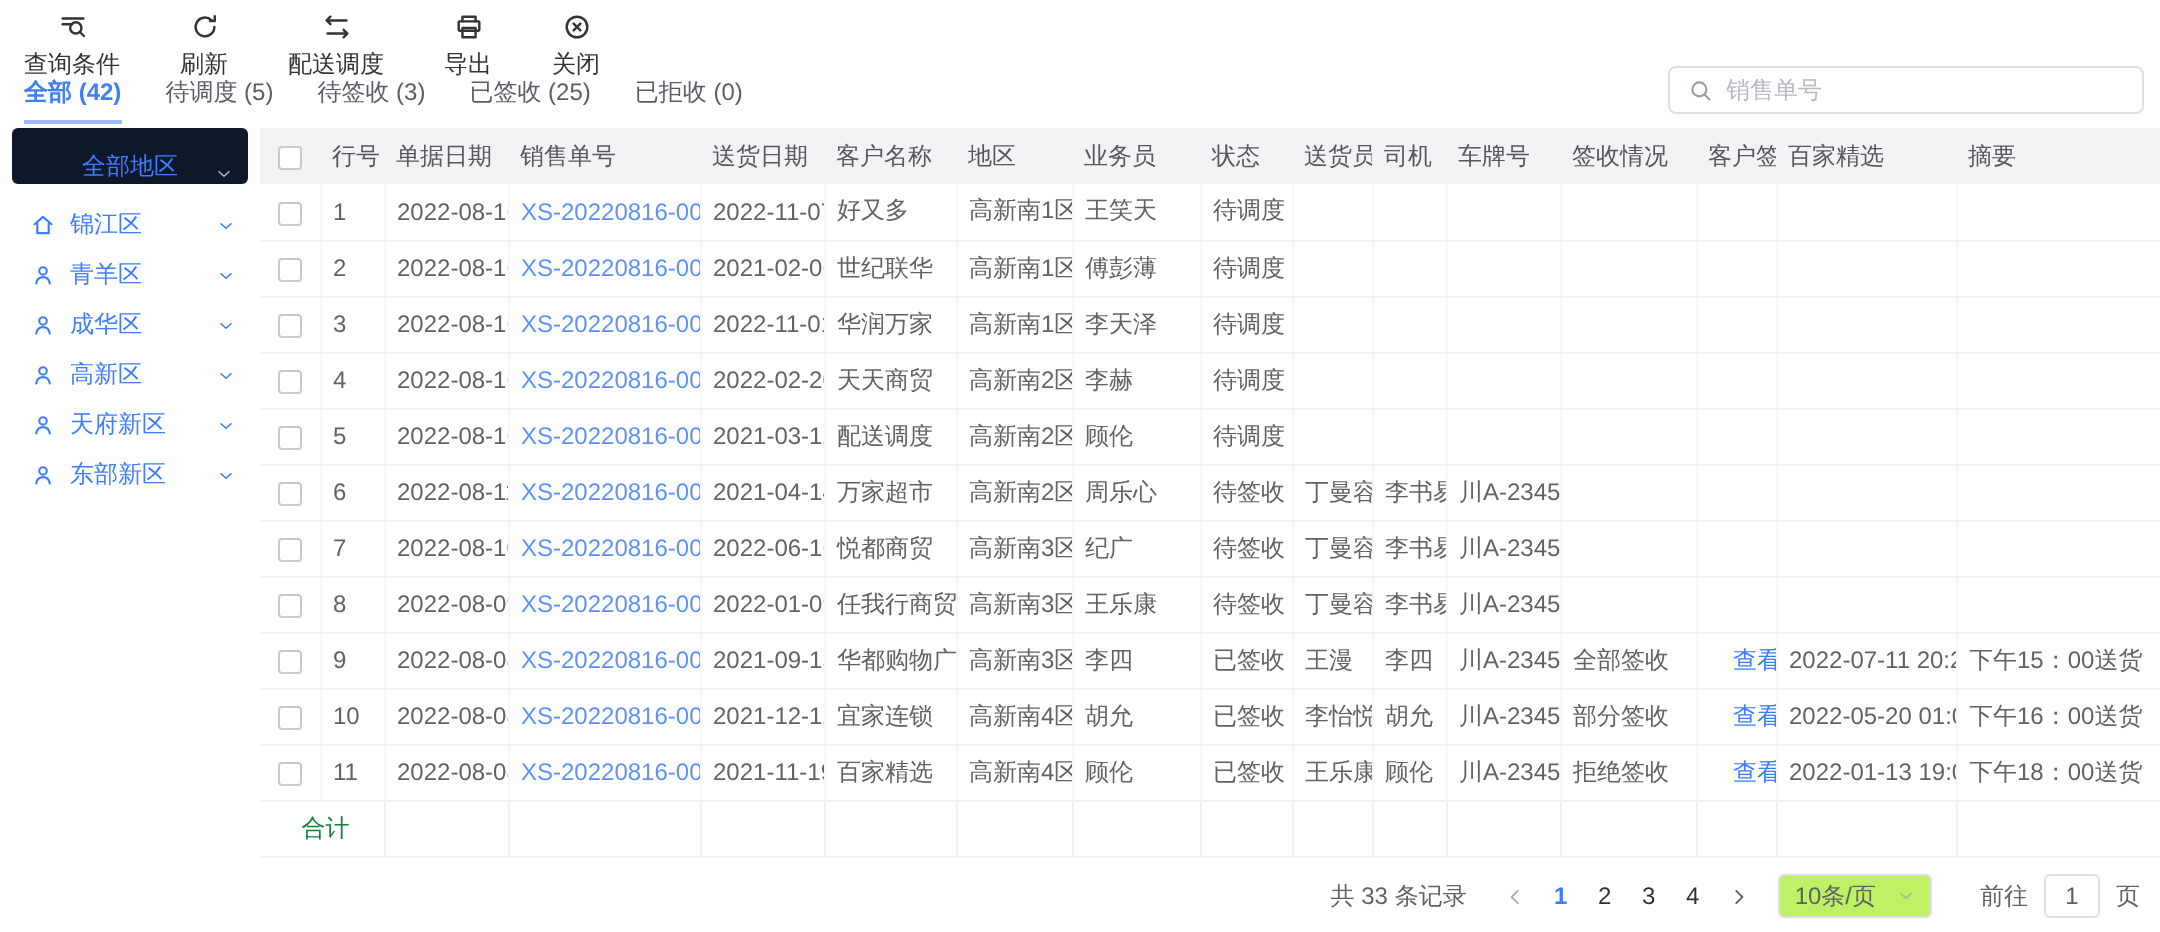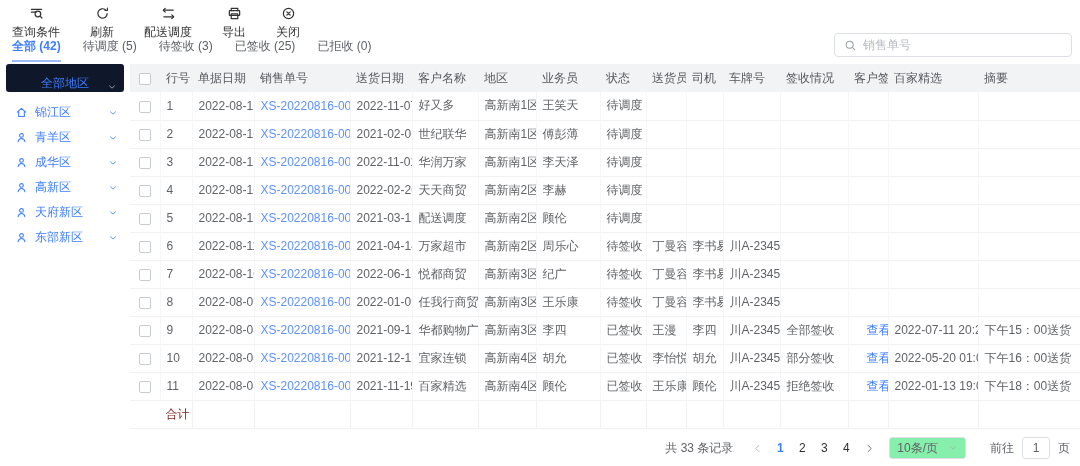--- a/index.html
+++ b/index.html
@@ -44,32 +44,32 @@
   th { background:var(--hdr-bg); height:28px; font-weight:normal; color:#55585e;
     text-align:left; padding:0 2px 0 6px; white-space:nowrap; overflow:hidden; }
   td { height:28px; border-bottom:1px solid #f0f1f3; border-right:1px solid #f5f6f8;
     color:var(--txt); text-align:left; padding:0 2px 0 6px; white-space:nowrap; overflow:hidden; }
   td.col-check, th.col-check { text-align:center; padding:0; }
   .checkbox { display:inline-block; width:12px; height:12px; border:1px solid #c6cad1;
     border-radius:2px; background:#fff; vertical-align:middle; cursor:pointer; }
   .link { color:var(--link); cursor:pointer; }
   .view-link { color:var(--accent); cursor:pointer;margin-left:12px; }
   .total-row td { border-right:1px solid #f0f1f3; }
-  .total-row td:first-child { text-align:right; color:#7f1d1d; }
+  .total-row td:first-child { text-align:center; color:#15803d; }
 
   
   .pagination { position:absolute; top:437px; right:10px; display:flex; align-items:center;
     color:#606266; gap:2px; }
   .pg-total { margin-right:12px; }
   .pg-btn { width:20px; text-align:center; cursor:pointer; color:#a8adb5; display:flex; justify-content:center; }
   .pg-btn.next { color:#606266; }
   .pg-page { min-width:22px; text-align:center; cursor:pointer; color:#303133; padding:0 2px; }
   .pg-page.active { color:var(--accent); font-weight:bold; }
   .pg-size { margin:0 10px 0 8px; height:22px; border:1px solid #dcdfe6; border-radius:3px;
-    background:#86efac; display:flex; align-items:center; gap:10px; padding:0 7px;
+    background:#bef264; display:flex; align-items:center; gap:10px; padding:0 7px;
     cursor:pointer; color:#606266; }
   .pg-size .chev { color:#a8adb5; display:flex; }
   .pg-goto-label { margin-right:6px;margin-left:12px; }
   .pg-goto { width:28px; height:22px; border:1px solid #dcdfe6; border-radius:3px;
     text-align:center; font:inherit; color:#606266; outline:none; margin-right:6px; }
   .icon, .chev { line-height:0; }
 </style>
 </head>
 <body>
 

